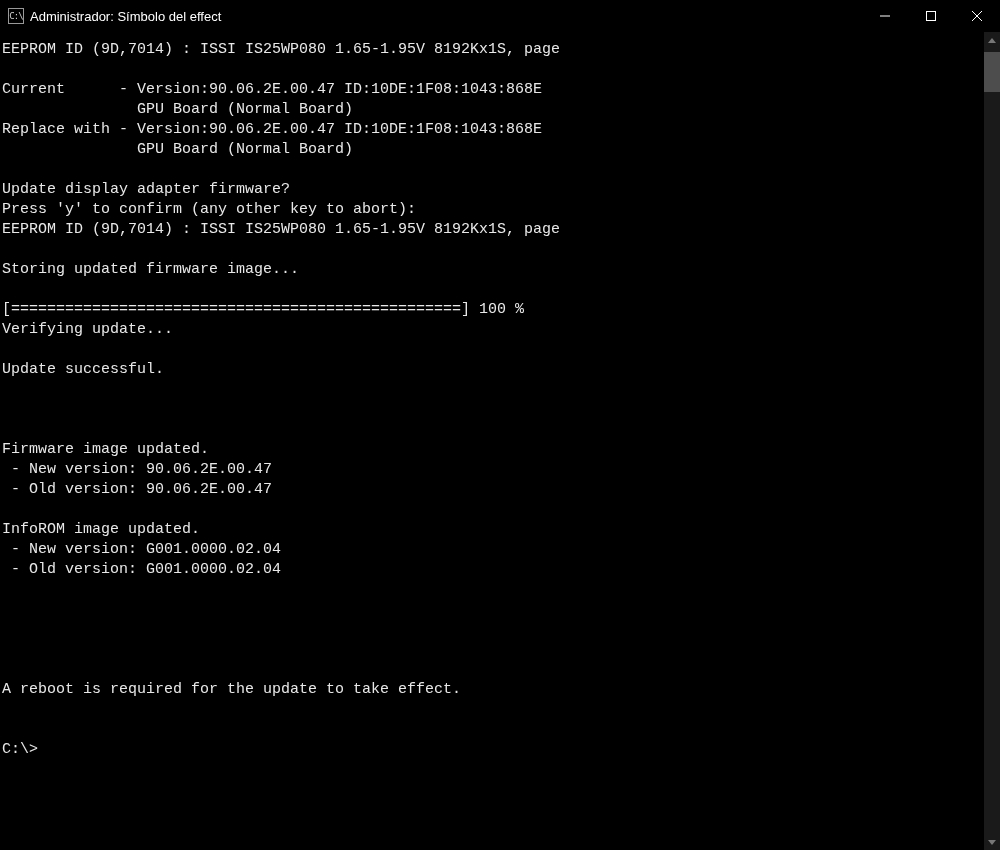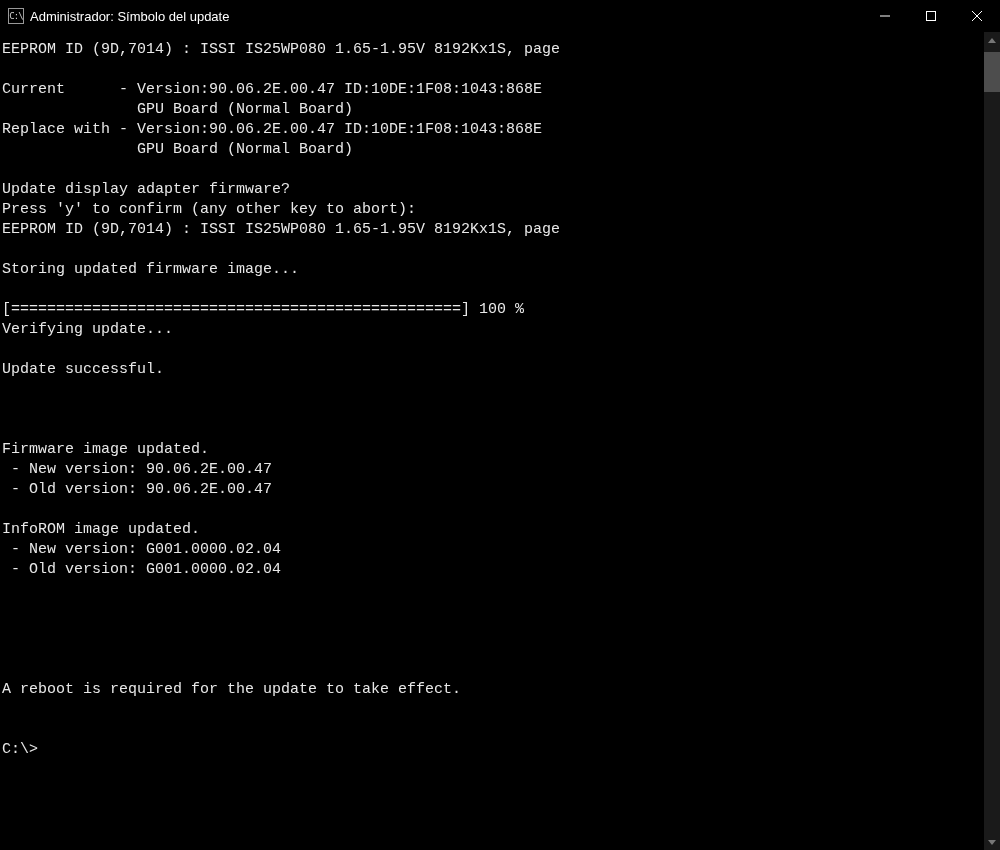--- a/index.html
+++ b/index.html
@@ -93,21 +93,21 @@
       background: #4d4d4d;
     }
     .line { display: block; }
   </style>
 </head>
 <body>
 
 <div class="titlebar">
   <div class="titlebar-left">
     <span class="cmd-icon">C:\</span>
-    <span>Administrador: Símbolo del update</span>
+    <span>Administrador: Símbolo del effect</span>
   </div>
   <div class="title-controls">
     <div class="title-btn">
       <svg viewBox="0 0 10 10" stroke="#fff" stroke-width="1">
           <line x1="0" y1="5" x2="10" y2="5"></line>
         </svg>
     </div>
     <div class="title-btn">
       <svg viewBox="0 0 10 10" stroke="#fff" stroke-width="1" fill="none">
           <rect x="0.5" y="0.5" width="9" height="9"></rect>

